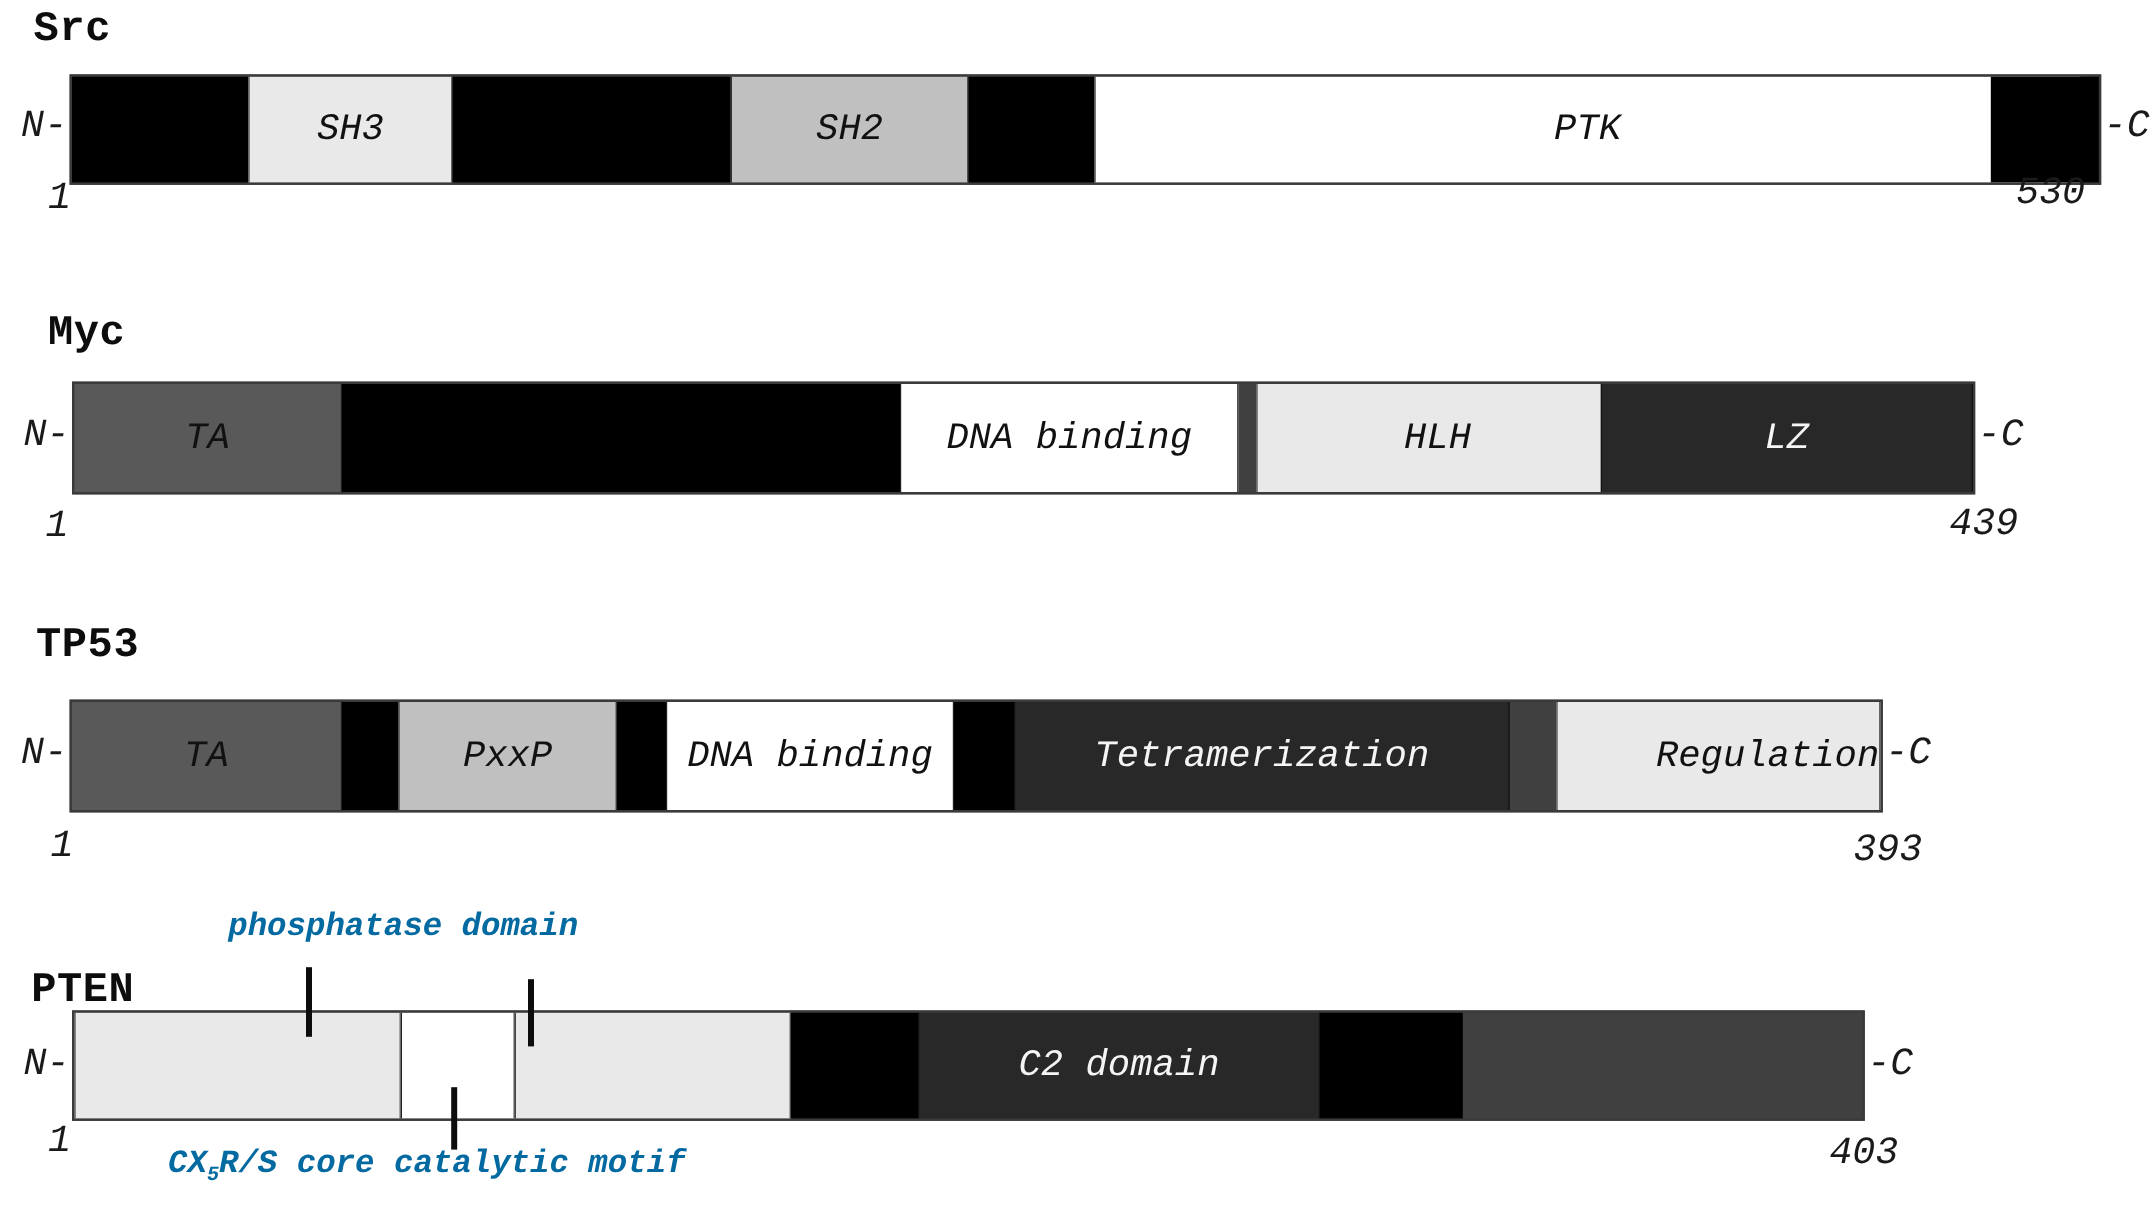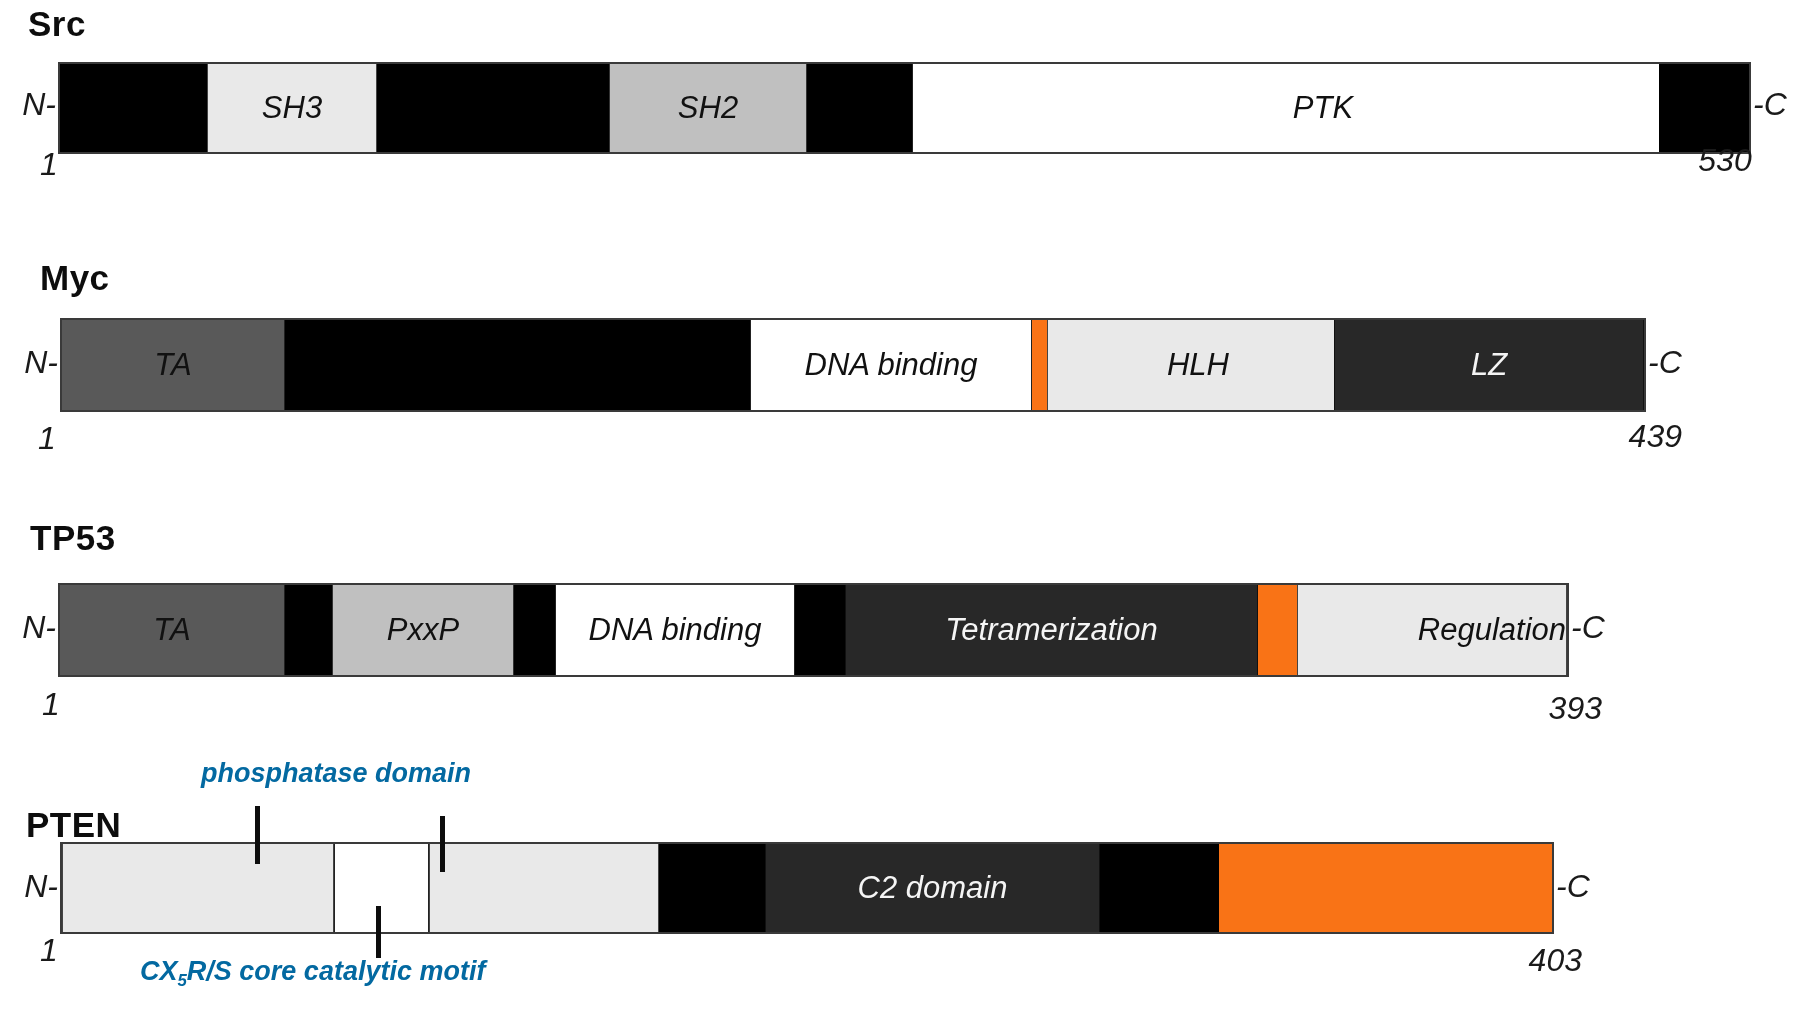--- a/index.html
+++ b/index.html
@@ -1,27 +1,27 @@
 <!DOCTYPE html>
 <html><head>
 <meta charset="utf-8">
 <style>
   html,body { margin:0; padding:0; background:#ffffff; }
   #canvas {
     position:relative; width:1795px; height:1009px;
     background:#ffffff; overflow:hidden;
-    font-family:Liberation Sans, sans-serif;
+    font-family:Liberation Mono, monospace;
   }
   .title {
     position:absolute; font-weight:bold; font-size:35px; color:#0d0d0d;
     letter-spacing:0.5px;
   }
   .bar {
     position:absolute; height:88px; border:2px solid #3a3a3a; box-sizing:content-box;
-    background:#f97316;
+    background:#404040;
   }
   .seg {
     position:absolute; top:0; height:100%;
     display:flex; align-items:center; justify-content:center;
     box-sizing:border-box;
   }
   .seg-black   { background:#000000; }
   .seg-darkest { background:#282828; border-left:1px solid #111; border-right:1px solid #111; }
   .seg-dark    { background:#595959; border-right:1px solid #222; }
   .seg-mid     { background:#c0c0c0; border-left:1px solid #333; border-right:1px solid #333; }
@@ -63,21 +63,21 @@
     </div>
     <div class="seg seg-black" style="left:747px; width:105px;"></div>
     <div class="seg seg-white" style="left:852px; width:822px;">
       <span class="seg-label">PTK</span>
     </div>
     <div class="seg seg-black" style="left:1599px; width:90px;"></div>
   </div>
   <div class="nc-label" style="left:8px; top:86px; width:48px; text-align:right;">N-</div>
   <div class="nc-label" style="left:1753px; top:86px;">-C</div>
   <div class="num" style="left:40px; top:146px;">1</div>
-  <div class="num" style="left:1680px; top:142px; width:90px; text-align:center;">530</div>
+  <div class="num" style="left:1680px; top:142px; width:90px; text-align:left;">530</div>
 
   <div class="title" style="left:40px; top:258px;">Myc</div>
   <div class="bar" style="left:60px; top:318px; width:1582px; height:90px;">
     <div class="seg seg-dark" style="left:0; width:223px;">
       <span class="seg-label">TA</span>
     </div>
     <div class="seg seg-black" style="left:223px; width:465px;"></div>
     <div class="seg seg-white" style="left:688px; width:282px;">
       <span class="seg-label">DNA binding</span>
     </div>

